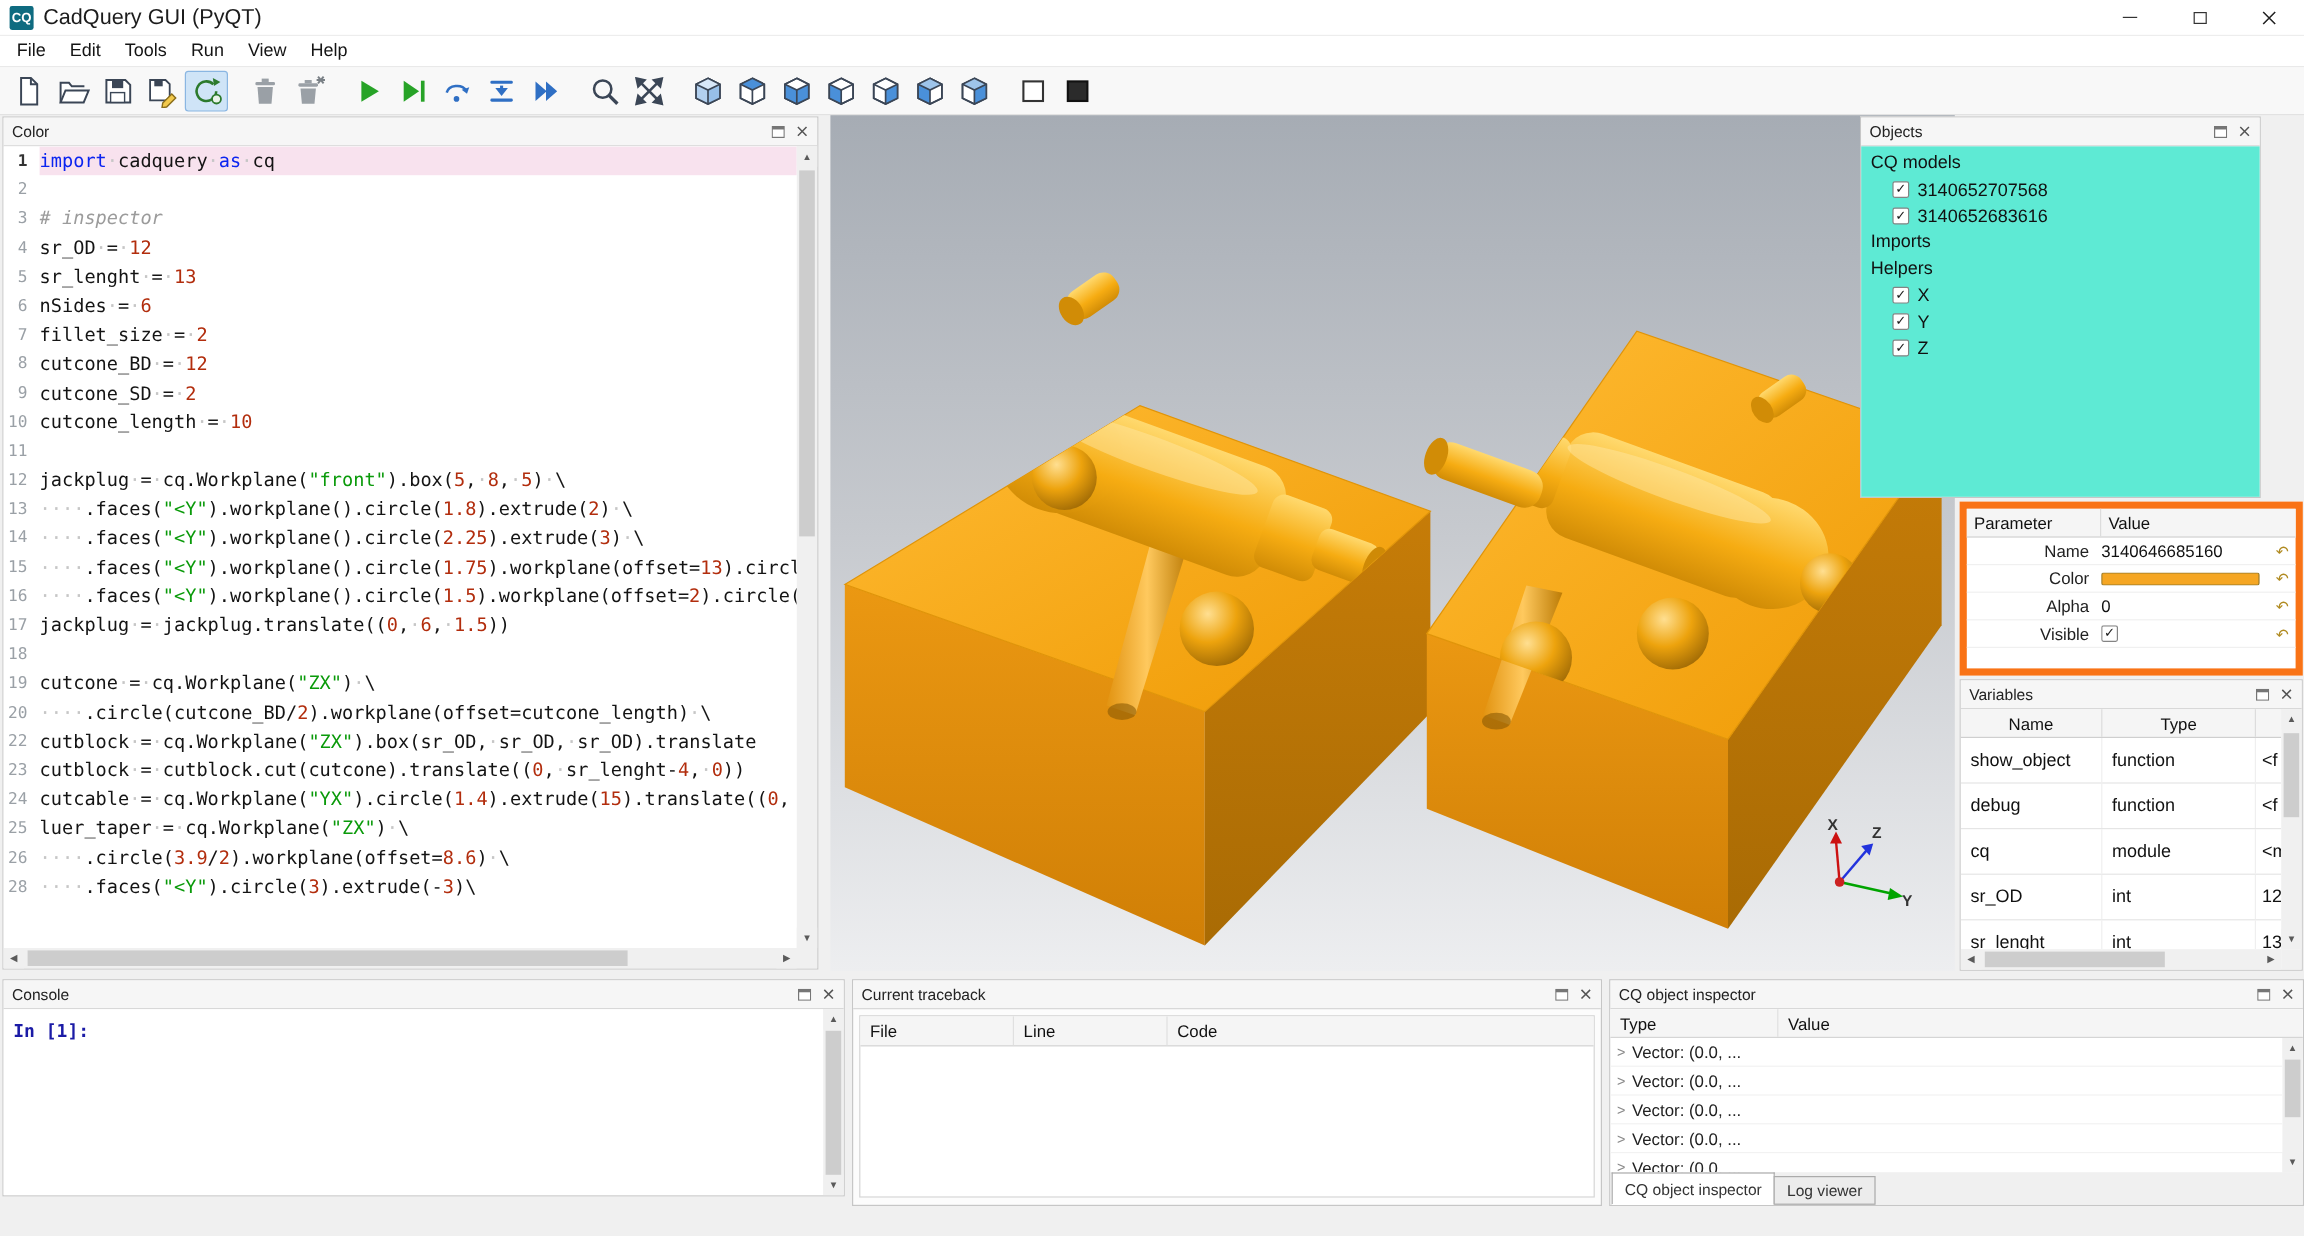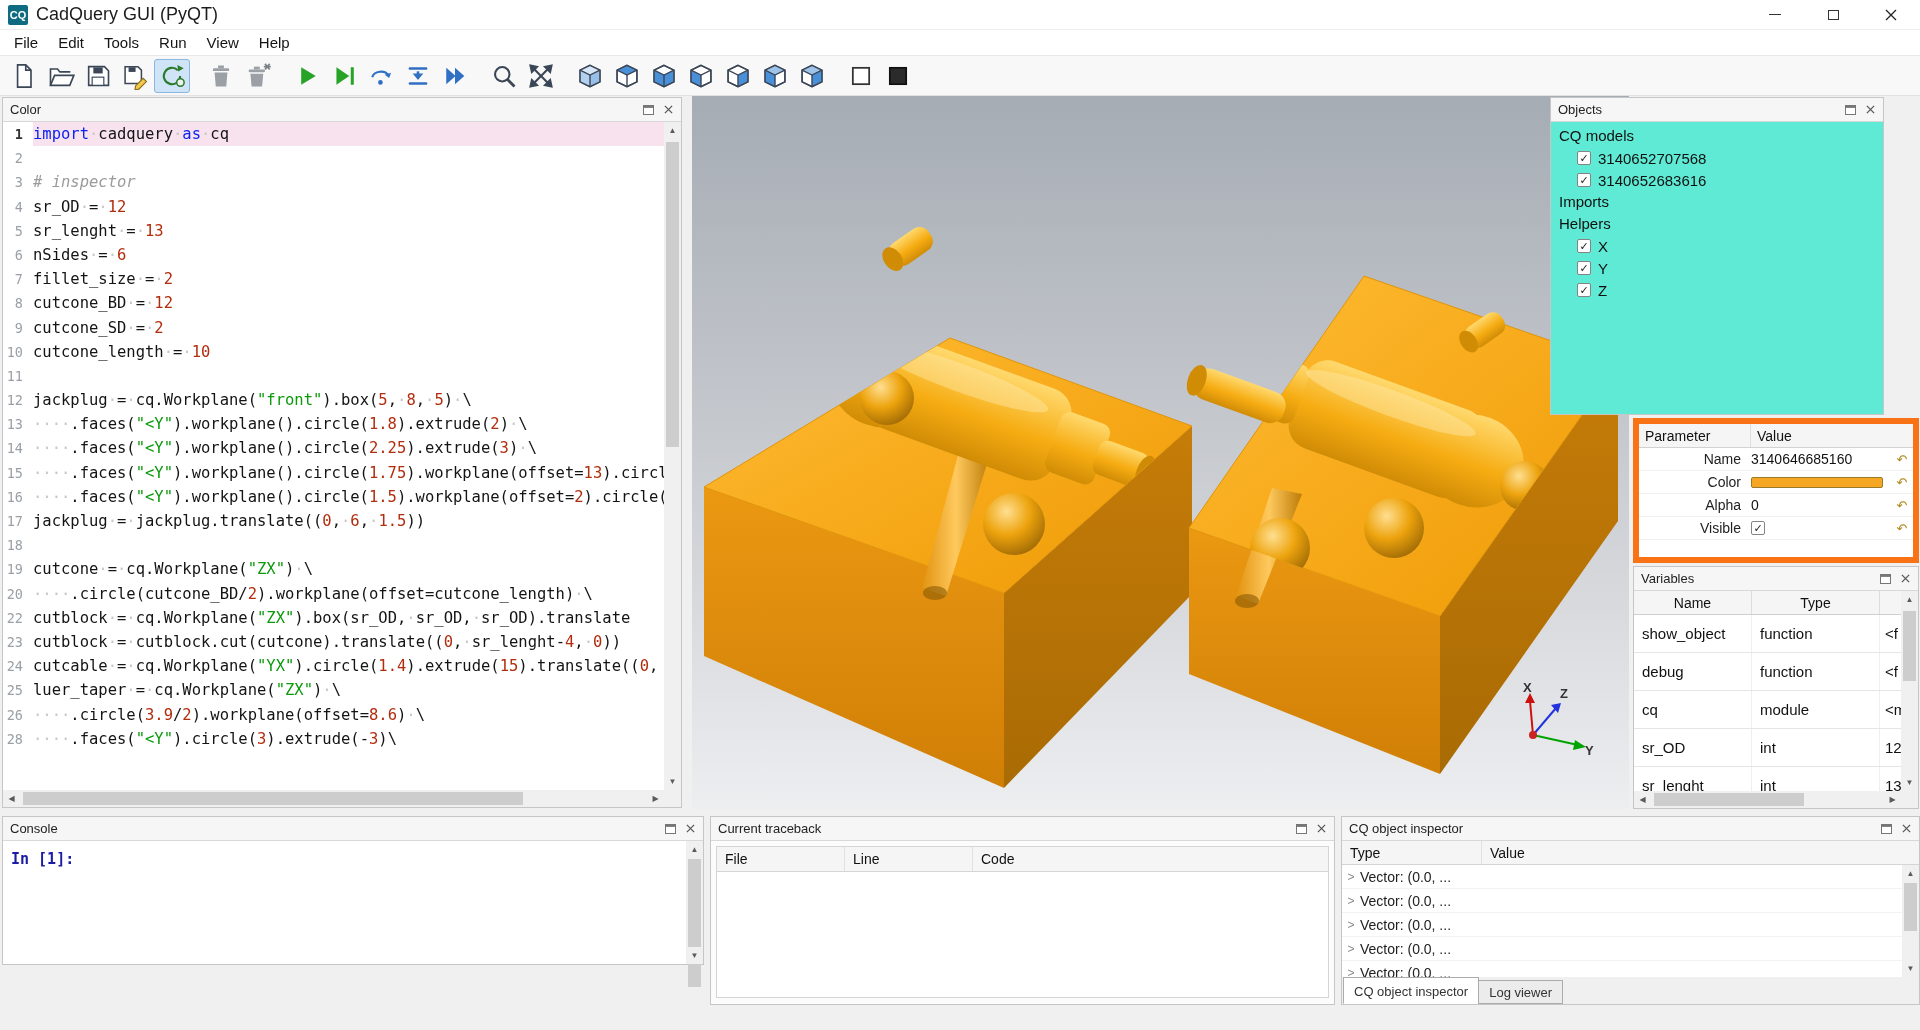--- a/index.html
+++ b/index.html
@@ -89,21 +89,21 @@
 .vc-type{width:128px;text-align:center;padding-top:4px;border-right:1px solid #dcdcdc;}
 .vars-rows{position:absolute;top:48px;left:0;right:17px;bottom:17px;overflow:hidden;background:#fff;font-size:15px;}
 .var-row{display:flex;height:38px;border-bottom:1px solid #e5e5e5;}
 .var-name{width:118px;padding-left:8px;border-right:1px solid #efefef;display:flex;align-items:center;}
 .var-type{width:128px;padding-left:8px;border-right:1px solid #efefef;display:flex;align-items:center;}
 .var-extra{flex:1;padding-left:5px;display:flex;align-items:center;white-space:nowrap;overflow:hidden;}
 .vars-vscroll{right:0;top:24px;bottom:17px;width:17px;}
 .vars-hscroll{left:0;bottom:0;right:17px;height:17px;}
 
 
-.console-dock{left:2px;top:816px;width:702px;height:149px;}
+.console-dock{left:2px;top:816px;width:702px;height:181px;}
 .console-body{position:absolute;top:24px;left:0;right:17px;bottom:0;background:#fff;font-family:"DejaVu Sans Mono",monospace;font-size:15px;padding:9px 8px;}
 .console-prompt{color:#1b1ba6;font-weight:bold;}
 .con-vscroll{right:0;top:24px;bottom:0;width:17px;}
 
 
 .traceback-dock{left:710px;top:816px;width:625px;height:189px;background:#fcfcfc;}
 .tb-table{position:absolute;top:29px;left:5px;right:5px;bottom:6px;background:#fff;border:1px solid #d5d5d5;}
 .tb-cols{display:flex;height:25px;background:#f5f5f5;border-bottom:1px solid #d5d5d5;font-size:14px;}
 .tb-cols span{padding:4px 8px;border-right:1px solid #e0e0e0;}
 .tbc-file{width:128px;} .tbc-line{width:128px;} .tbc-code{flex:1;border-right:none !important;}

